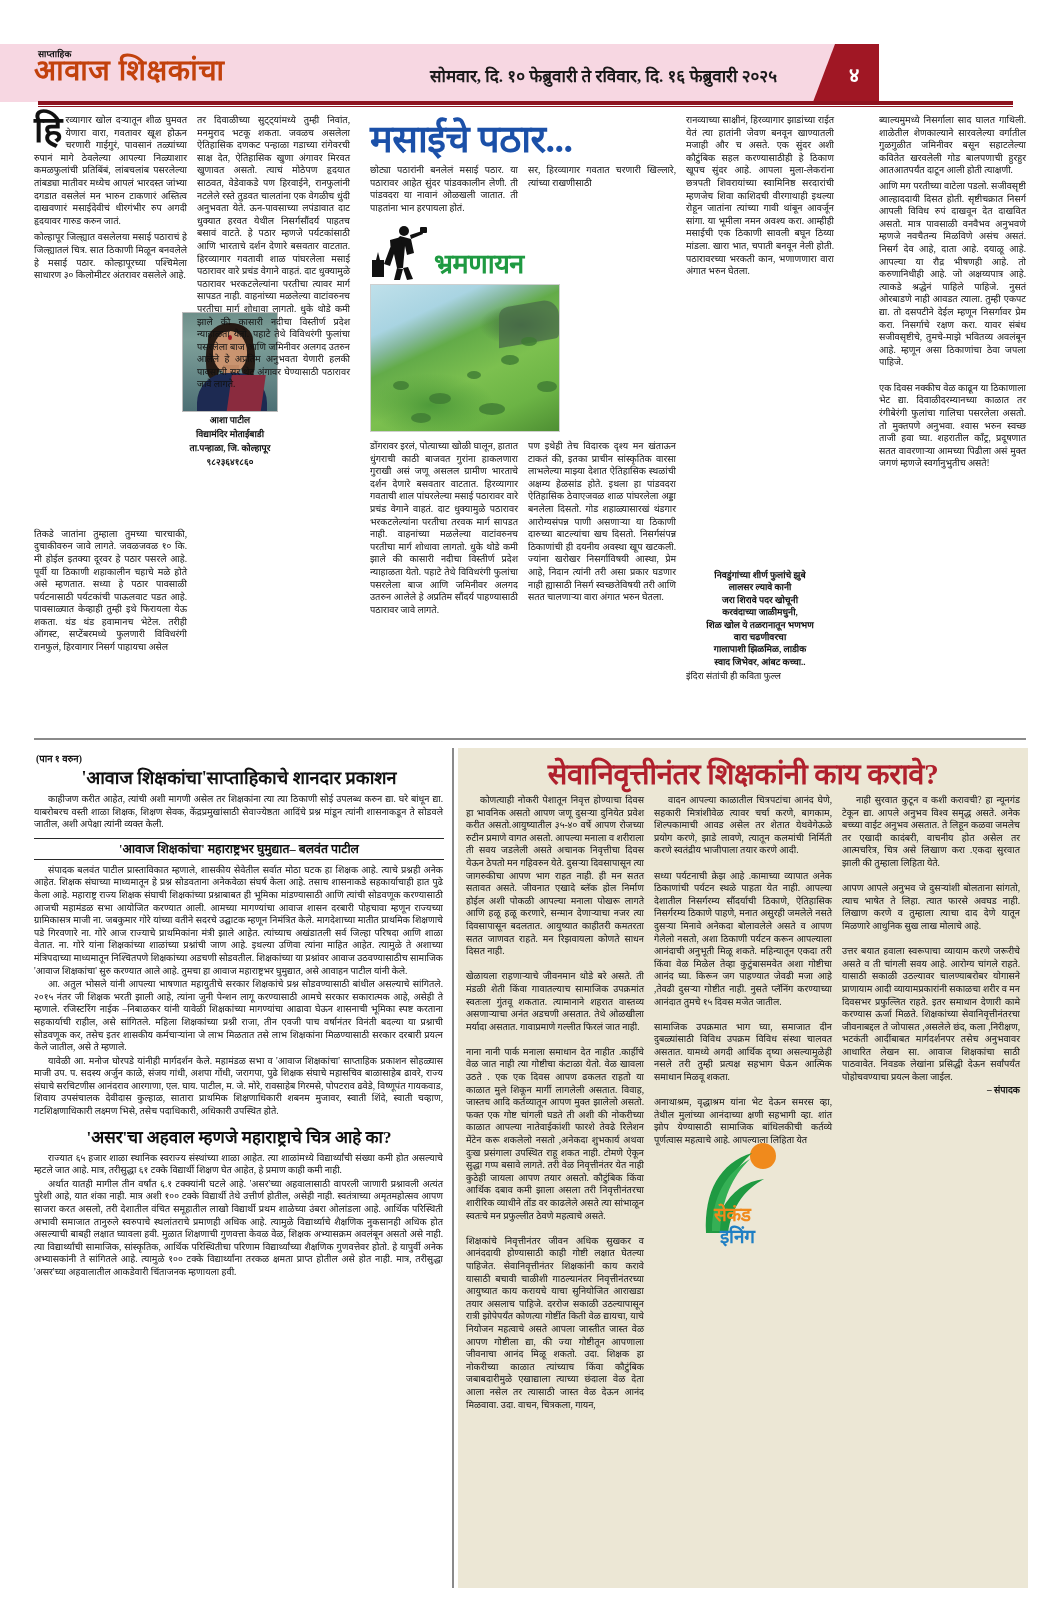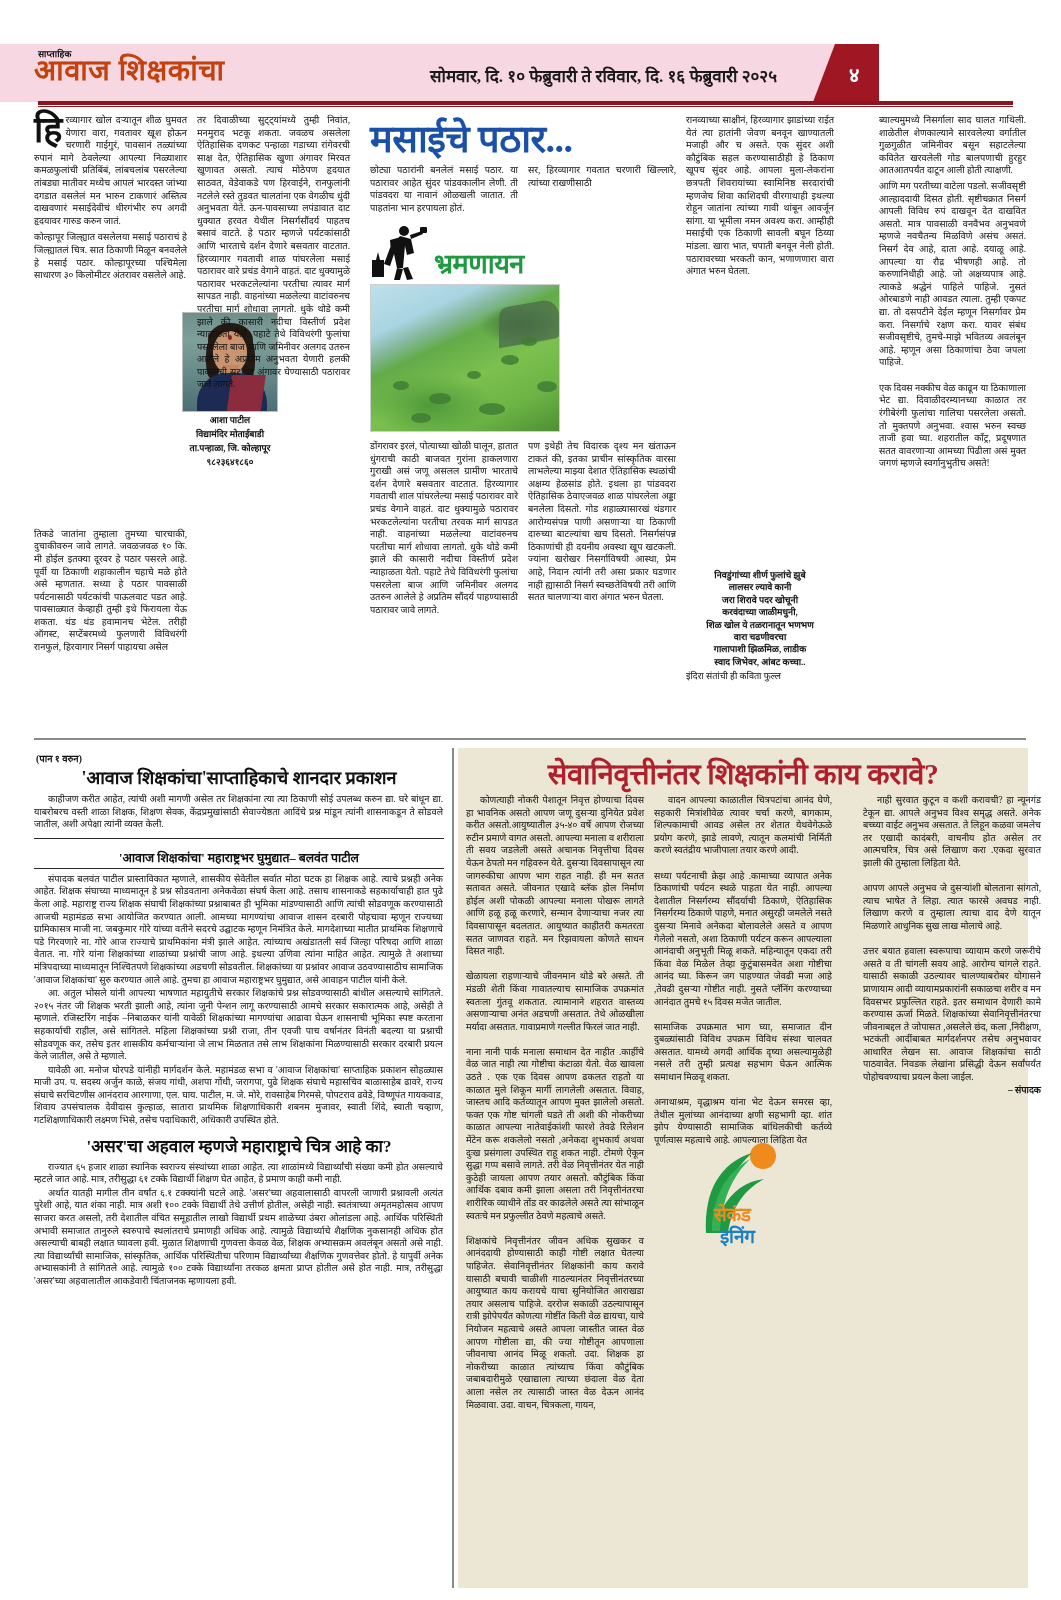--- a/index.html
+++ b/index.html
@@ -73,33 +73,33 @@
   
   .divider{position:absolute;left:34px;top:738px;width:992px;height:2px;background:#8a8a8a;}
   .vdivider{position:absolute;left:452px;top:748px;width:2px;height:840px;background:#8a8a8a;}
 
   
   .bl{position:absolute;left:34px;top:748px;width:410px;}
   .from-page{font-size:9.6px;font-weight:bold;margin:4px 0 2px 2px;}
   .bl-head{font-size:18px;font-weight:bold;text-align:center;line-height:22px;margin:2px 0 4px 0;color:#111;}
   .bl-body{font-size:9.3px;line-height:12.6px;text-align:justify;color:#111;}
   .bl-body p{margin:0 1px 1px 0;text-indent:14px;}
-  .subbox{border-top:1.5px solid #2a2a2a;border-bottom:1.5px solid #2a2a2a;margin:7px 0 4px 0;padding:12px 0 2px 0;}
+  .subbox{border-top:1.5px solid #2a2a2a;border-bottom:1.5px solid #2a2a2a;margin:7px 0 4px 0;padding:3px 0 2px 0;}
   .sub-head{font-size:12.3px;font-weight:bold;text-align:center;line-height:15px;color:#111;}
   .bl-head2{font-size:17px;font-weight:bold;text-align:center;line-height:21px;margin:9px 0 4px 0;color:#111;}
 
   
   .br{position:absolute;left:458px;top:748px;width:570px;height:840px;background:#ece7d5;}
   .br-head{font-size:29px;font-weight:bold;color:#b0202c;text-align:center;line-height:36px;padding:8px 4px 2px 4px;letter-spacing:-.3px;}
   .br-cols{position:relative;width:100%;padding:2px 8px 0 8px;box-sizing:border-box;}
   .br-c{position:absolute;top:0;font-size:9.3px;line-height:12.6px;text-align:justify;color:#111;}
   .br-c p{margin:0;text-indent:14px;}
   .br-c1{left:8px;width:178px;}
   .br-c2{left:196px;width:178px;}
-  .br-c3{left:384px;width:178px;margin-left:21px;}
+  .br-c3{left:384px;width:178px;}
 
   
   .silogo{position:absolute;left:232px;top:345px;width:118px;height:118px;}
   .si-dot{position:absolute;left:60px;top:4px;width:26px;height:26px;border-radius:50%;background:#f08a1c;}
   .si-swoosh{position:absolute;left:8px;top:12px;width:86px;height:86px;}
   .si-t1{position:absolute;left:24px;top:62px;font-size:19px;font-weight:bold;color:#f08a1c;letter-spacing:-.3px;}
   .si-t2{position:absolute;left:30px;top:84px;font-size:19px;font-weight:bold;color:#1f7fc4;letter-spacing:-.3px;}
 
   .sign{text-align:right;font-weight:bold;}
 </style>

